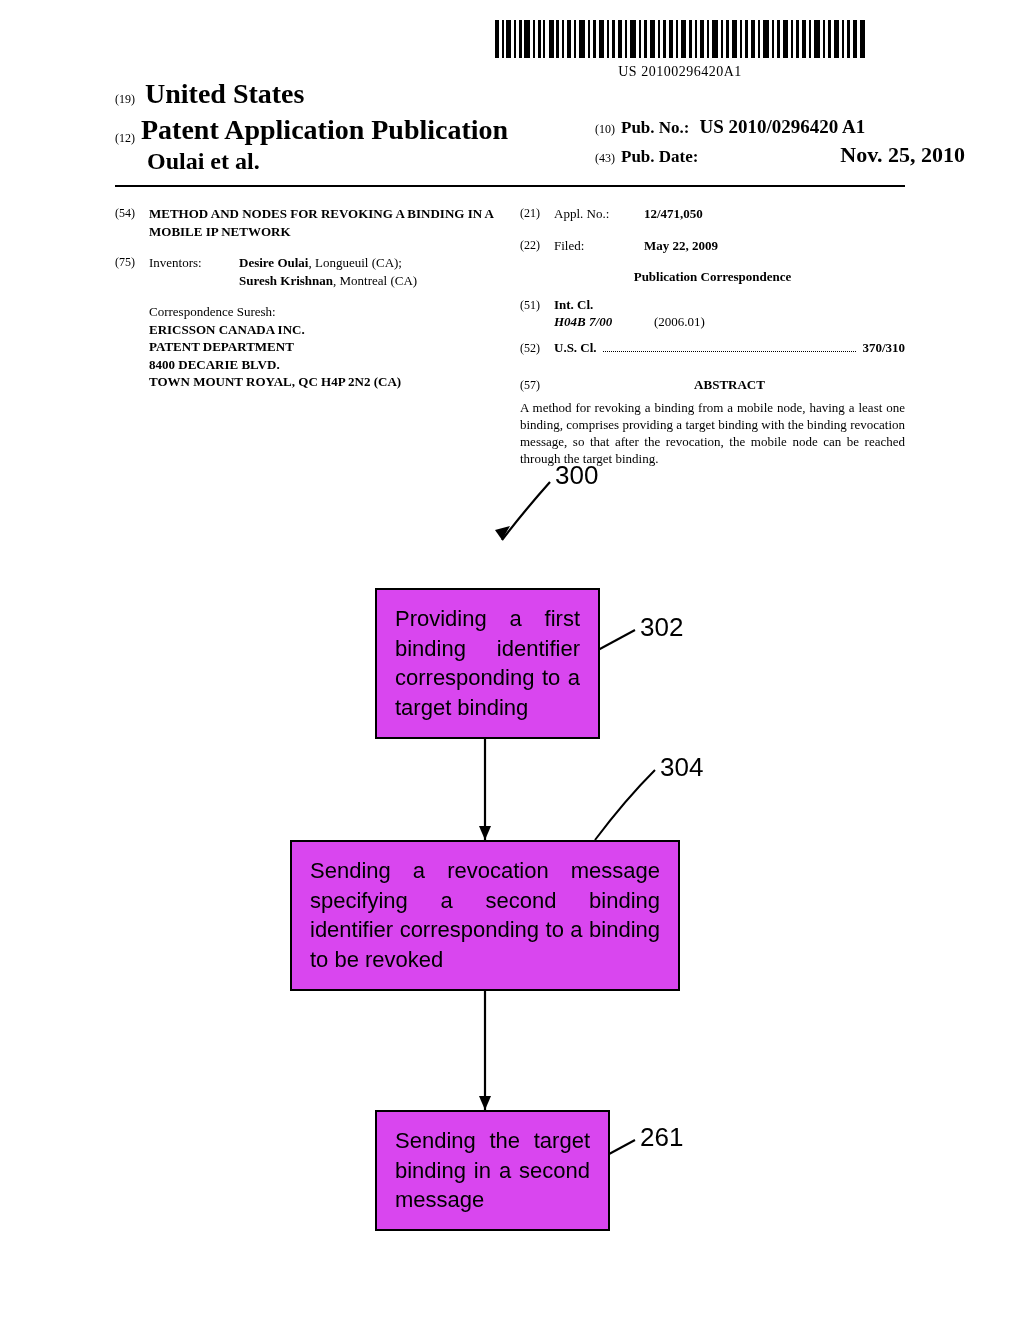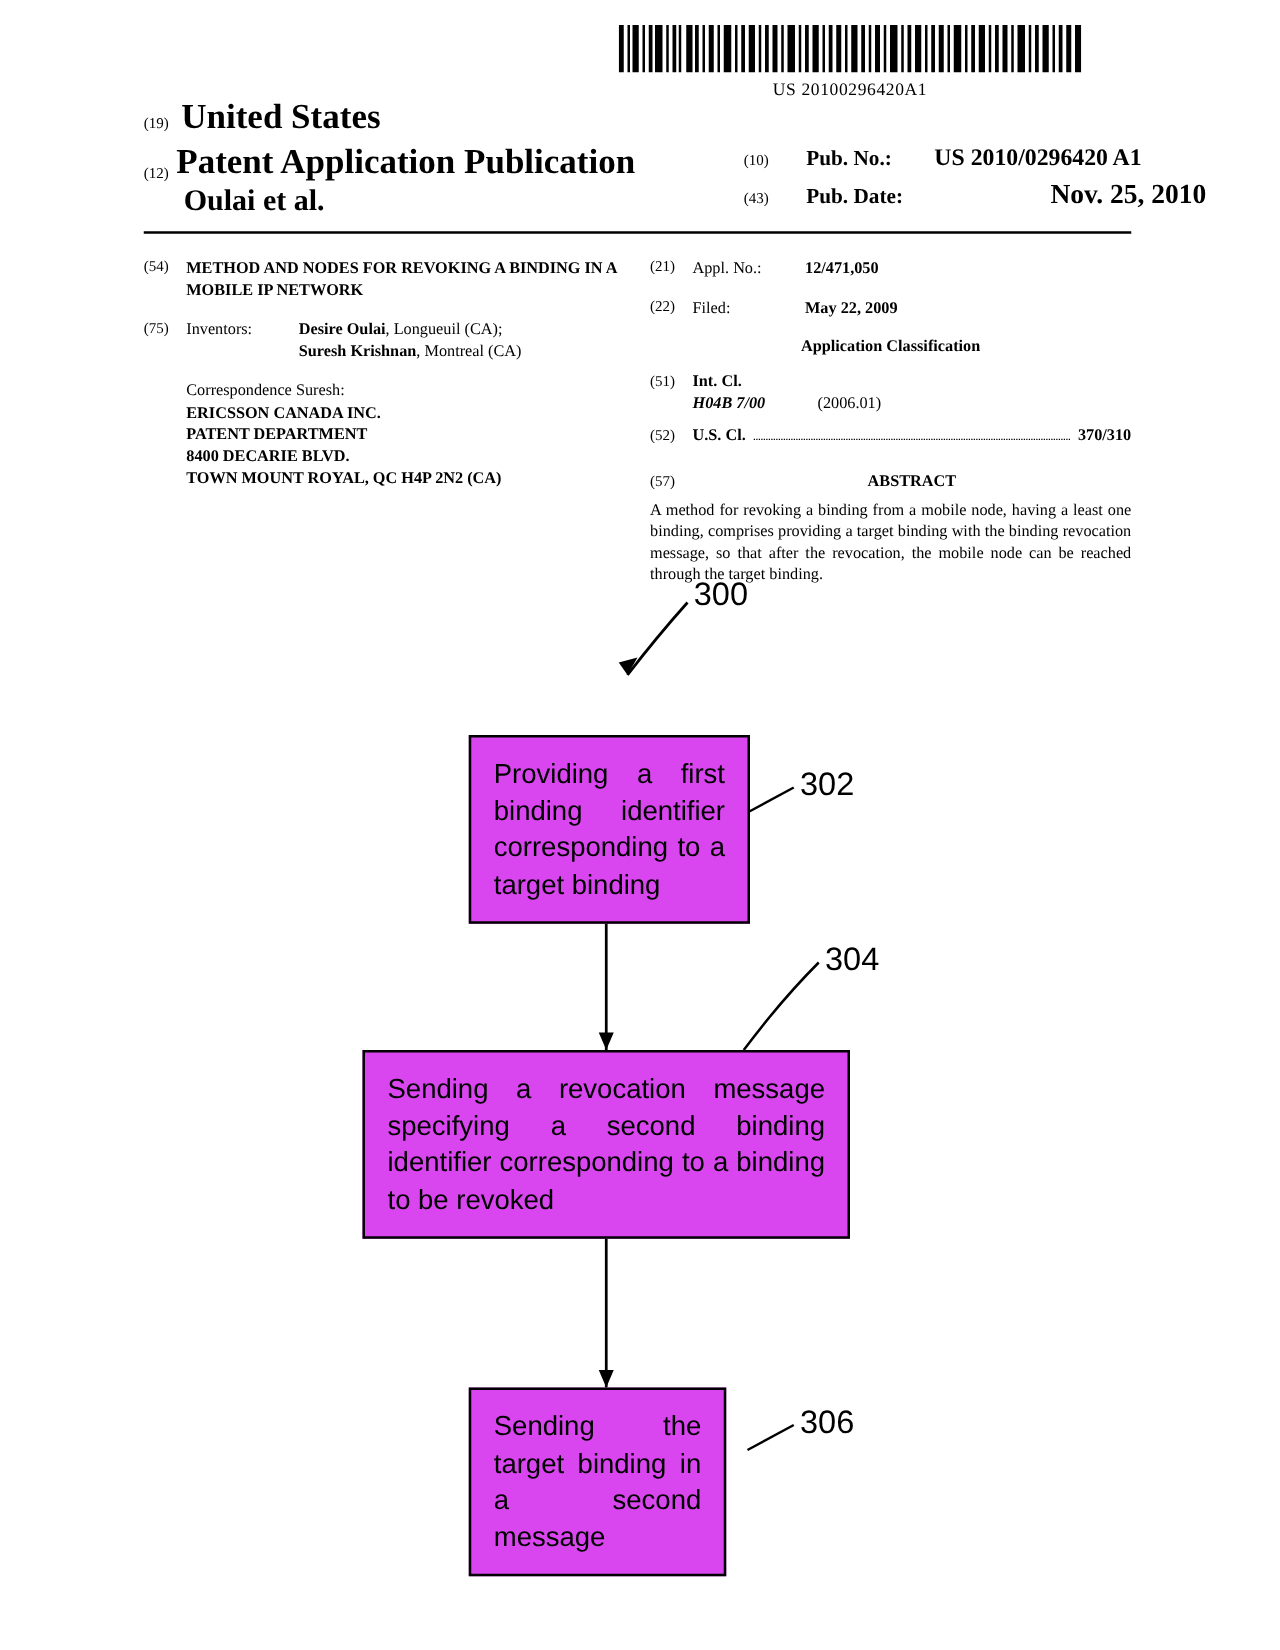--- a/index.html
+++ b/index.html
@@ -53,21 +53,21 @@
     font-weight: bold;
     margin-left: 32px;
     margin-top: 2px;
   }
   .right-header {
     position: absolute;
     left: 480px;
     top: 116px;
     width: 370px;
   }
-  .rh-row { display: flex; align-items: baseline; margin-bottom: 4px; gap: 24px; }
+  .rh-row { display: flex; align-items: baseline; margin-bottom: 4px; }
   .rh-num { font-size: 13px; }
   .rh-label { font-size: 17px; font-weight: bold; margin-left: 6px; }
   .rh-val { font-size: 19px; font-weight: bold; margin-left: 10px; }
   .rh-date-val { font-size: 22px; font-weight: bold; margin-left: auto; }
   .hr-main {
     border: none;
     border-top: 2px solid #000;
     margin-top: 10px;
   }
   .biblio {
@@ -238,21 +238,21 @@
       <div class="field">
         <div class="field-code">(21)</div>
         <div class="field-label">Appl. No.:</div>
         <div class="field-body bold">12/471,050</div>
       </div>
       <div class="field">
         <div class="field-code">(22)</div>
         <div class="field-label">Filed:</div>
         <div class="field-body bold">May 22, 2009</div>
       </div>
-      <div class="classif-heading">Application Classification</div>
+      <div class="classif-heading">Publication Correspondence</div>
       <div style="margin-bottom:8px;">
         <div class="intcl-row">
           <div class="field-code">(51)</div>
           <div class="bold">Int. Cl.</div>
         </div>
         <div class="intcl-row">
           <div class="intcl-code">H04B 7/00</div>
           <div>(2006.01)</div>
         </div>
       </div>
@@ -291,15 +291,15 @@
   </svg>
 
   <div class="ref-label" style="left:405px; top:0px;">300</div>
 
   <div class="flow-box" style="left:225px; top:128px; width:225px;">Providing a first binding identifier corresponding to a target binding</div>
   <div class="ref-label" style="left:490px; top:152px;">302</div>
 
   <div class="flow-box" style="left:140px; top:380px; width:390px;">Sending a revocation message specifying a second binding identifier corresponding to a binding to be revoked</div>
   <div class="ref-label" style="left:510px; top:292px;">304</div>
 
-  <div class="flow-box" style="left:225px; top:650px; width:206px;">Sending the target binding in a second message</div>
-  <div class="ref-label" style="left:490px; top:662px;">306</div>
+  <div class="flow-box" style="left:225px; top:650px; width:235px;">Sending the target binding in a second message</div>
+  <div class="ref-label" style="left:490px; top:662px;">261</div>
 </div>
 
 </body></html>

